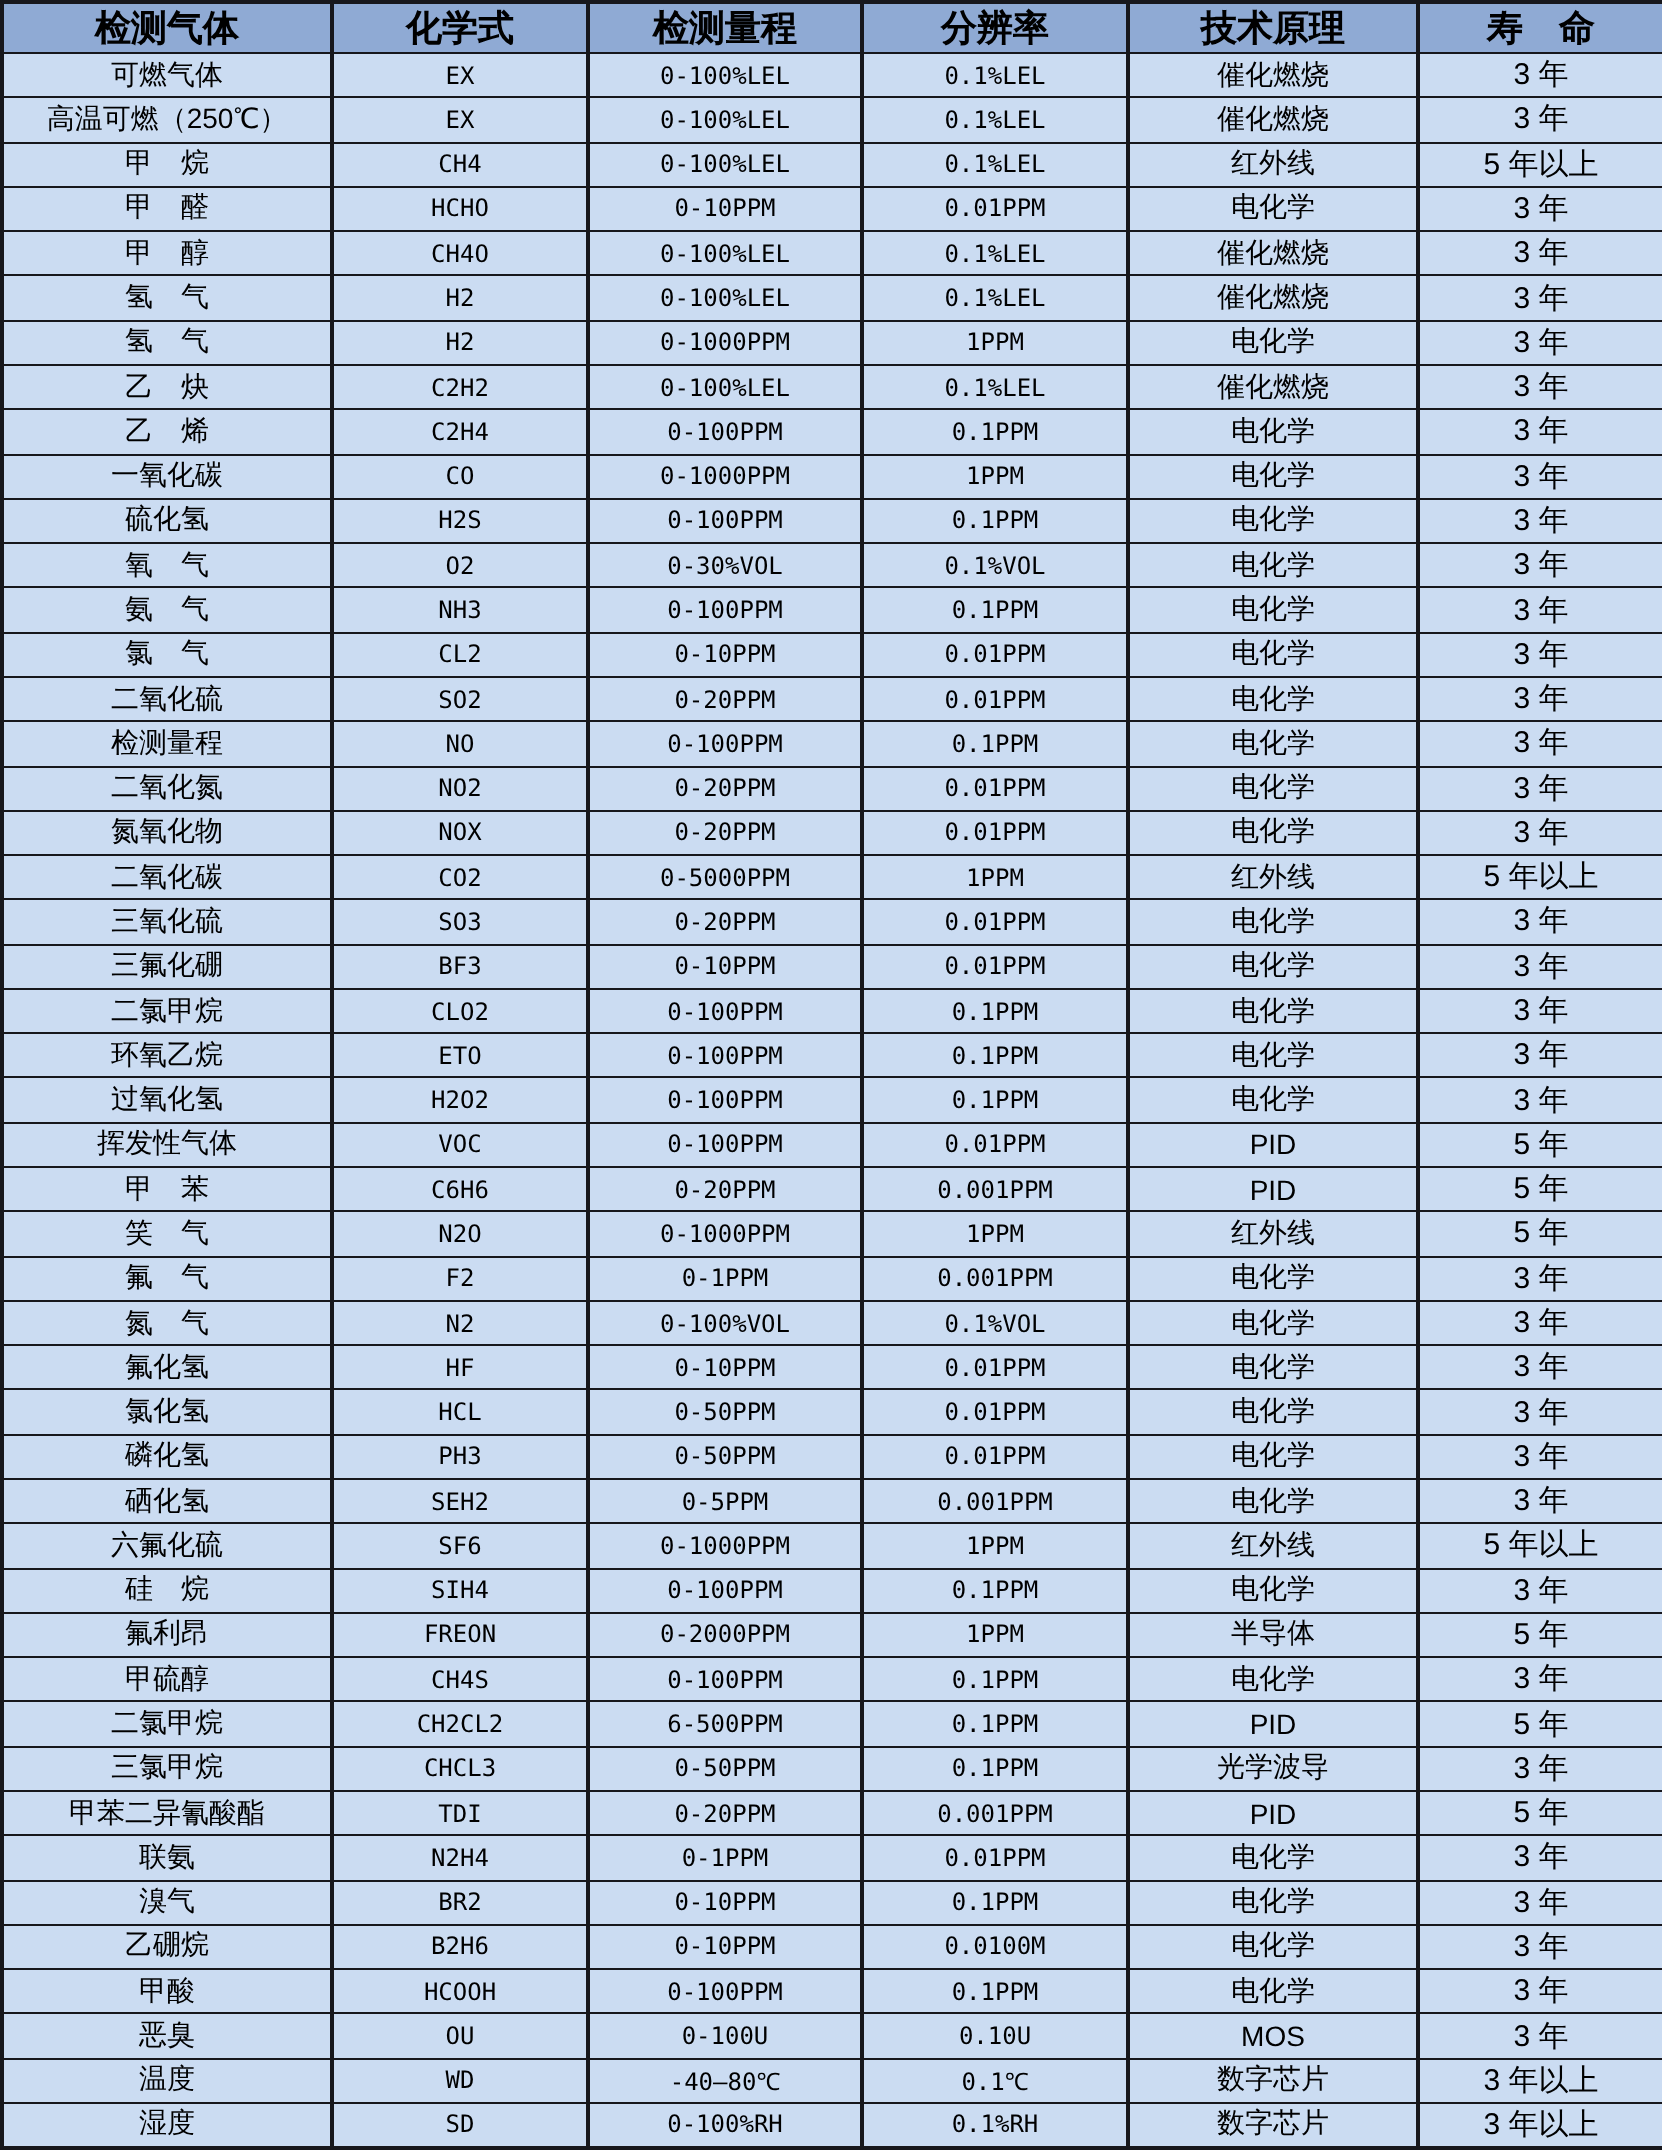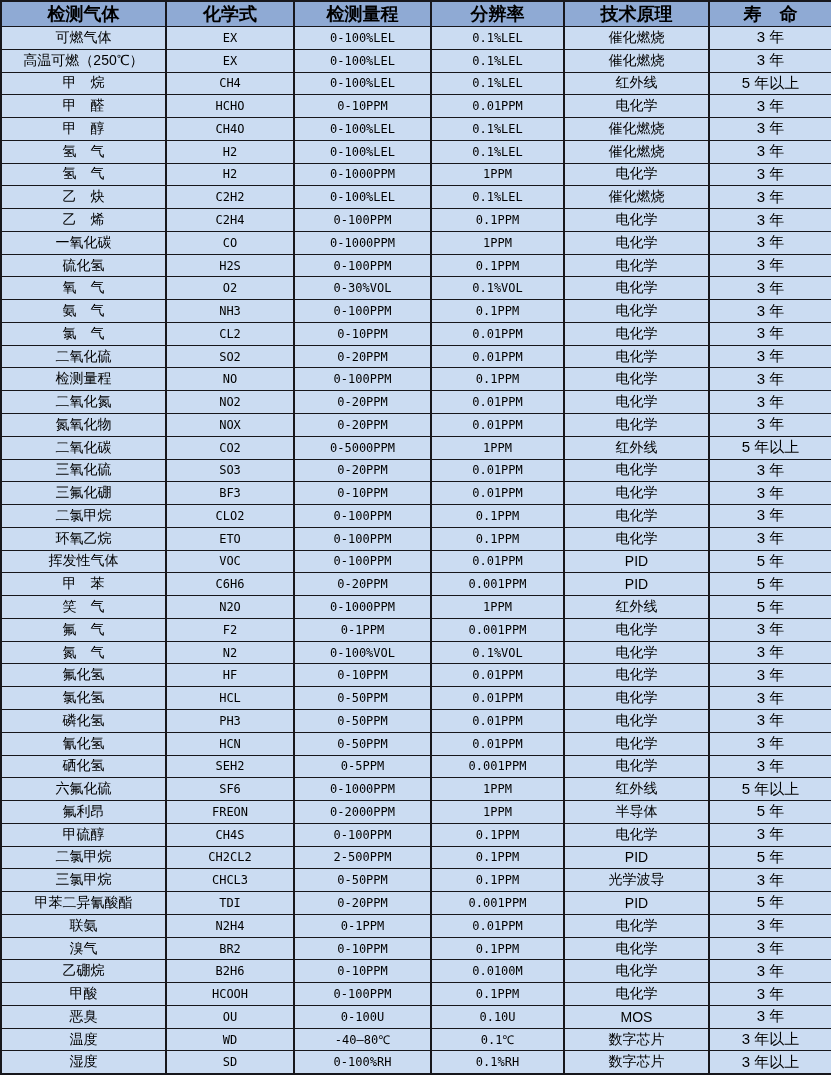--- a/index.html
+++ b/index.html
@@ -239,20 +239,28 @@
       </tr>
       <tr>
         <td class="c0">环氧乙烷</td>
         <td class="c1">ETO</td>
         <td class="c2">0-100PPM</td>
         <td class="c3">0.1PPM</td>
         <td class="c4">电化学</td>
         <td class="c5">3 年</td>
       </tr>
       <tr>
+        <td class="c0">过氧化氢</td>
+        <td class="c1">H2O2</td>
+        <td class="c2">0-100PPM</td>
+        <td class="c3">0.1PPM</td>
+        <td class="c4">电化学</td>
+        <td class="c5">3 年</td>
+      </tr>
+      <tr>
         <td class="c0">挥发性气体</td>
         <td class="c1">VOC</td>
         <td class="c2">0-100PPM</td>
         <td class="c3">0.01PPM</td>
         <td class="c4">PID</td>
         <td class="c5">5 年</td>
       </tr>
       <tr>
         <td class="c0">甲　苯</td>
         <td class="c1">C6H6</td>
@@ -303,63 +311,63 @@
       </tr>
       <tr>
         <td class="c0">磷化氢</td>
         <td class="c1">PH3</td>
         <td class="c2">0-50PPM</td>
         <td class="c3">0.01PPM</td>
         <td class="c4">电化学</td>
         <td class="c5">3 年</td>
       </tr>
       <tr>
-        <td class="c0">氰化氢</td>
-        <td class="c1">HCN</td>
-        <td class="c2">0-50PPM</td>
-        <td class="c3">0.01PPM</td>
-        <td class="c4">电化学</td>
-        <td class="c5">3 年</td>
-      </tr>
-      <tr>
         <td class="c0">硒化氢</td>
         <td class="c1">SEH2</td>
         <td class="c2">0-5PPM</td>
         <td class="c3">0.001PPM</td>
         <td class="c4">电化学</td>
         <td class="c5">3 年</td>
       </tr>
       <tr>
         <td class="c0">六氟化硫</td>
         <td class="c1">SF6</td>
         <td class="c2">0-1000PPM</td>
         <td class="c3">1PPM</td>
         <td class="c4">红外线</td>
         <td class="c5">5 年以上</td>
       </tr>
       <tr>
+        <td class="c0">硅　烷</td>
+        <td class="c1">SIH4</td>
+        <td class="c2">0-100PPM</td>
+        <td class="c3">0.1PPM</td>
+        <td class="c4">电化学</td>
+        <td class="c5">3 年</td>
+      </tr>
+      <tr>
         <td class="c0">氟利昂</td>
         <td class="c1">FREON</td>
         <td class="c2">0-2000PPM</td>
         <td class="c3">1PPM</td>
         <td class="c4">半导体</td>
         <td class="c5">5 年</td>
       </tr>
       <tr>
         <td class="c0">甲硫醇</td>
         <td class="c1">CH4S</td>
         <td class="c2">0-100PPM</td>
         <td class="c3">0.1PPM</td>
         <td class="c4">电化学</td>
         <td class="c5">3 年</td>
       </tr>
       <tr>
         <td class="c0">二氯甲烷</td>
         <td class="c1">CH2CL2</td>
-        <td class="c2">2-500PPM</td>
+        <td class="c2">6-500PPM</td>
         <td class="c3">0.1PPM</td>
         <td class="c4">PID</td>
         <td class="c5">5 年</td>
       </tr>
       <tr>
         <td class="c0">三氯甲烷</td>
         <td class="c1">CHCL3</td>
         <td class="c2">0-50PPM</td>
         <td class="c3">0.1PPM</td>
         <td class="c4">光学波导</td>

